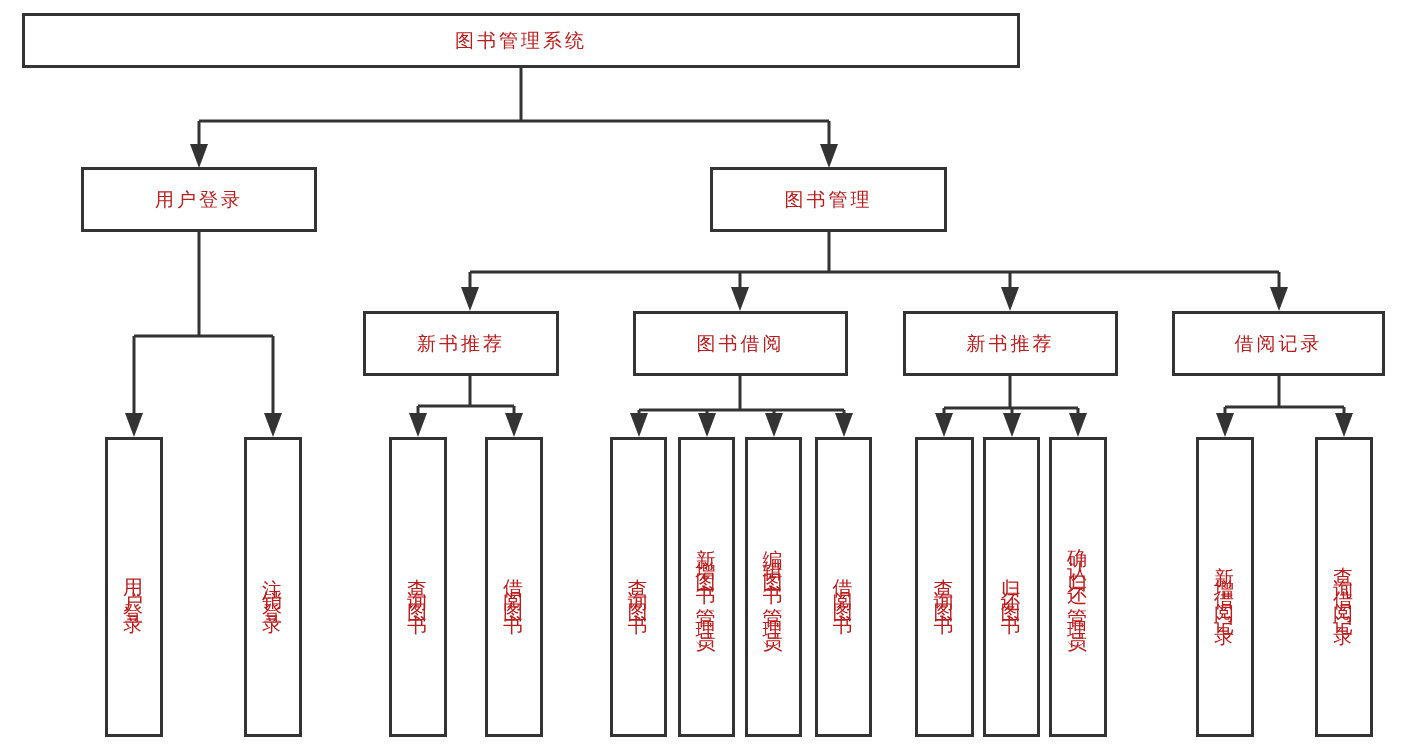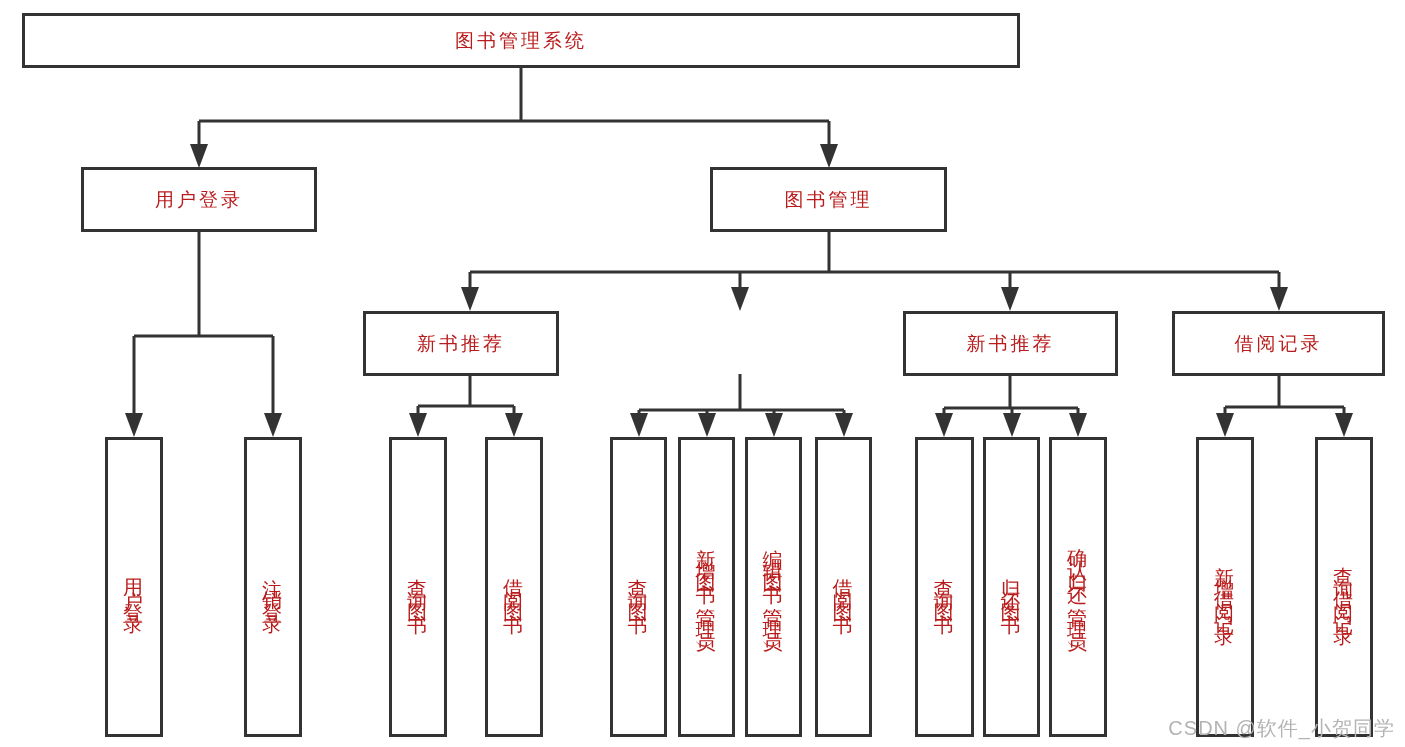--- a/index.html
+++ b/index.html
@@ -92,20 +92,23 @@
   <div class="node" style="left:81px;top:167px;width:236px;height:65px">
     <span class="lbl">用户登录</span>
   </div>
   <div class="node" style="left:710px;top:167px;width:237px;height:65px">
     <span class="lbl">图书管理</span>
   </div>
 
   <div class="node" style="left:363px;top:311px;width:196px;height:65px">
     <span class="lbl">新书推荐</span>
   </div>
+  <div class="node" style="left:633px;top:311px;width:215px;height:65px">
+    <span class="lbl">图书借阅</span>
+  </div>
   <div class="node" style="left:903px;top:311px;width:215px;height:65px">
     <span class="lbl">新书推荐</span>
   </div>
   <div class="node" style="left:1172px;top:311px;width:213px;height:65px">
     <span class="lbl">借阅记录</span>
   </div>
 
   <div class="node v" style="left:105px;top:437px;width:58px;height:300px">
     <span class="lbl">用户登录</span>
   </div>
@@ -143,15 +146,14 @@
     <span class="lbl">确认归还（管理员）</span>
   </div>
 
   <div class="node v" style="left:1196px;top:437px;width:58px;height:300px">
     <span class="lbl">新增借阅记录</span>
   </div>
   <div class="node v" style="left:1315px;top:437px;width:58px;height:300px">
     <span class="lbl">查询借阅记录</span>
   </div>
 
-  <div class="watermark">CSDN @软件_小贺同学</div>
 
 </div>
 
 </body></html>

